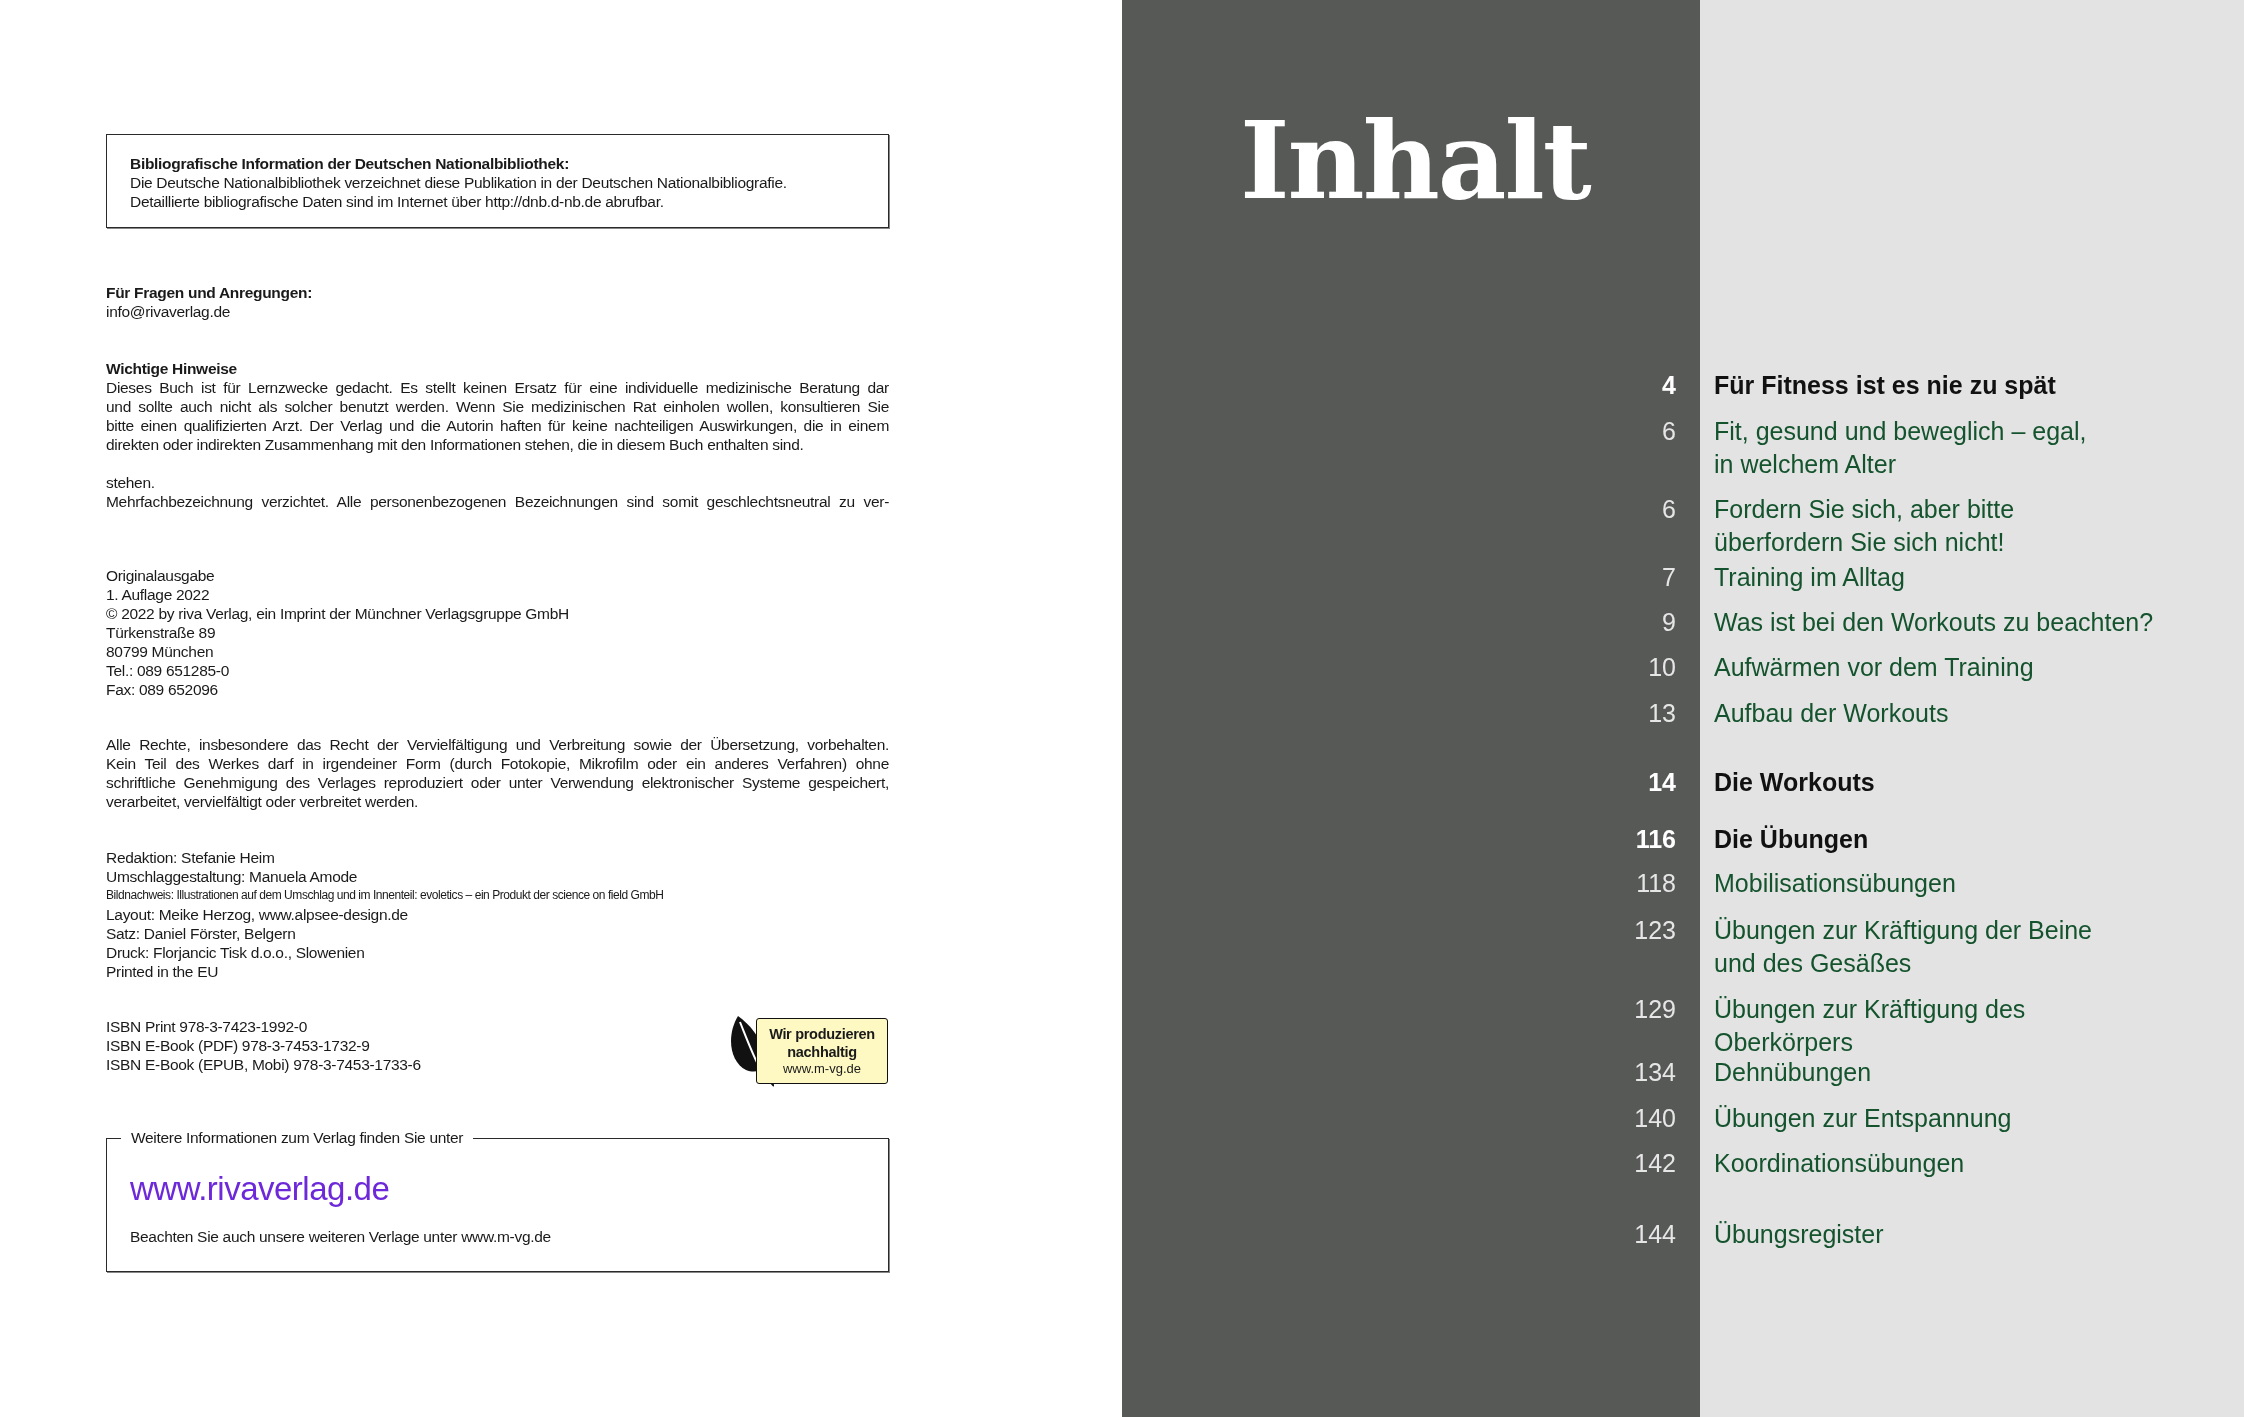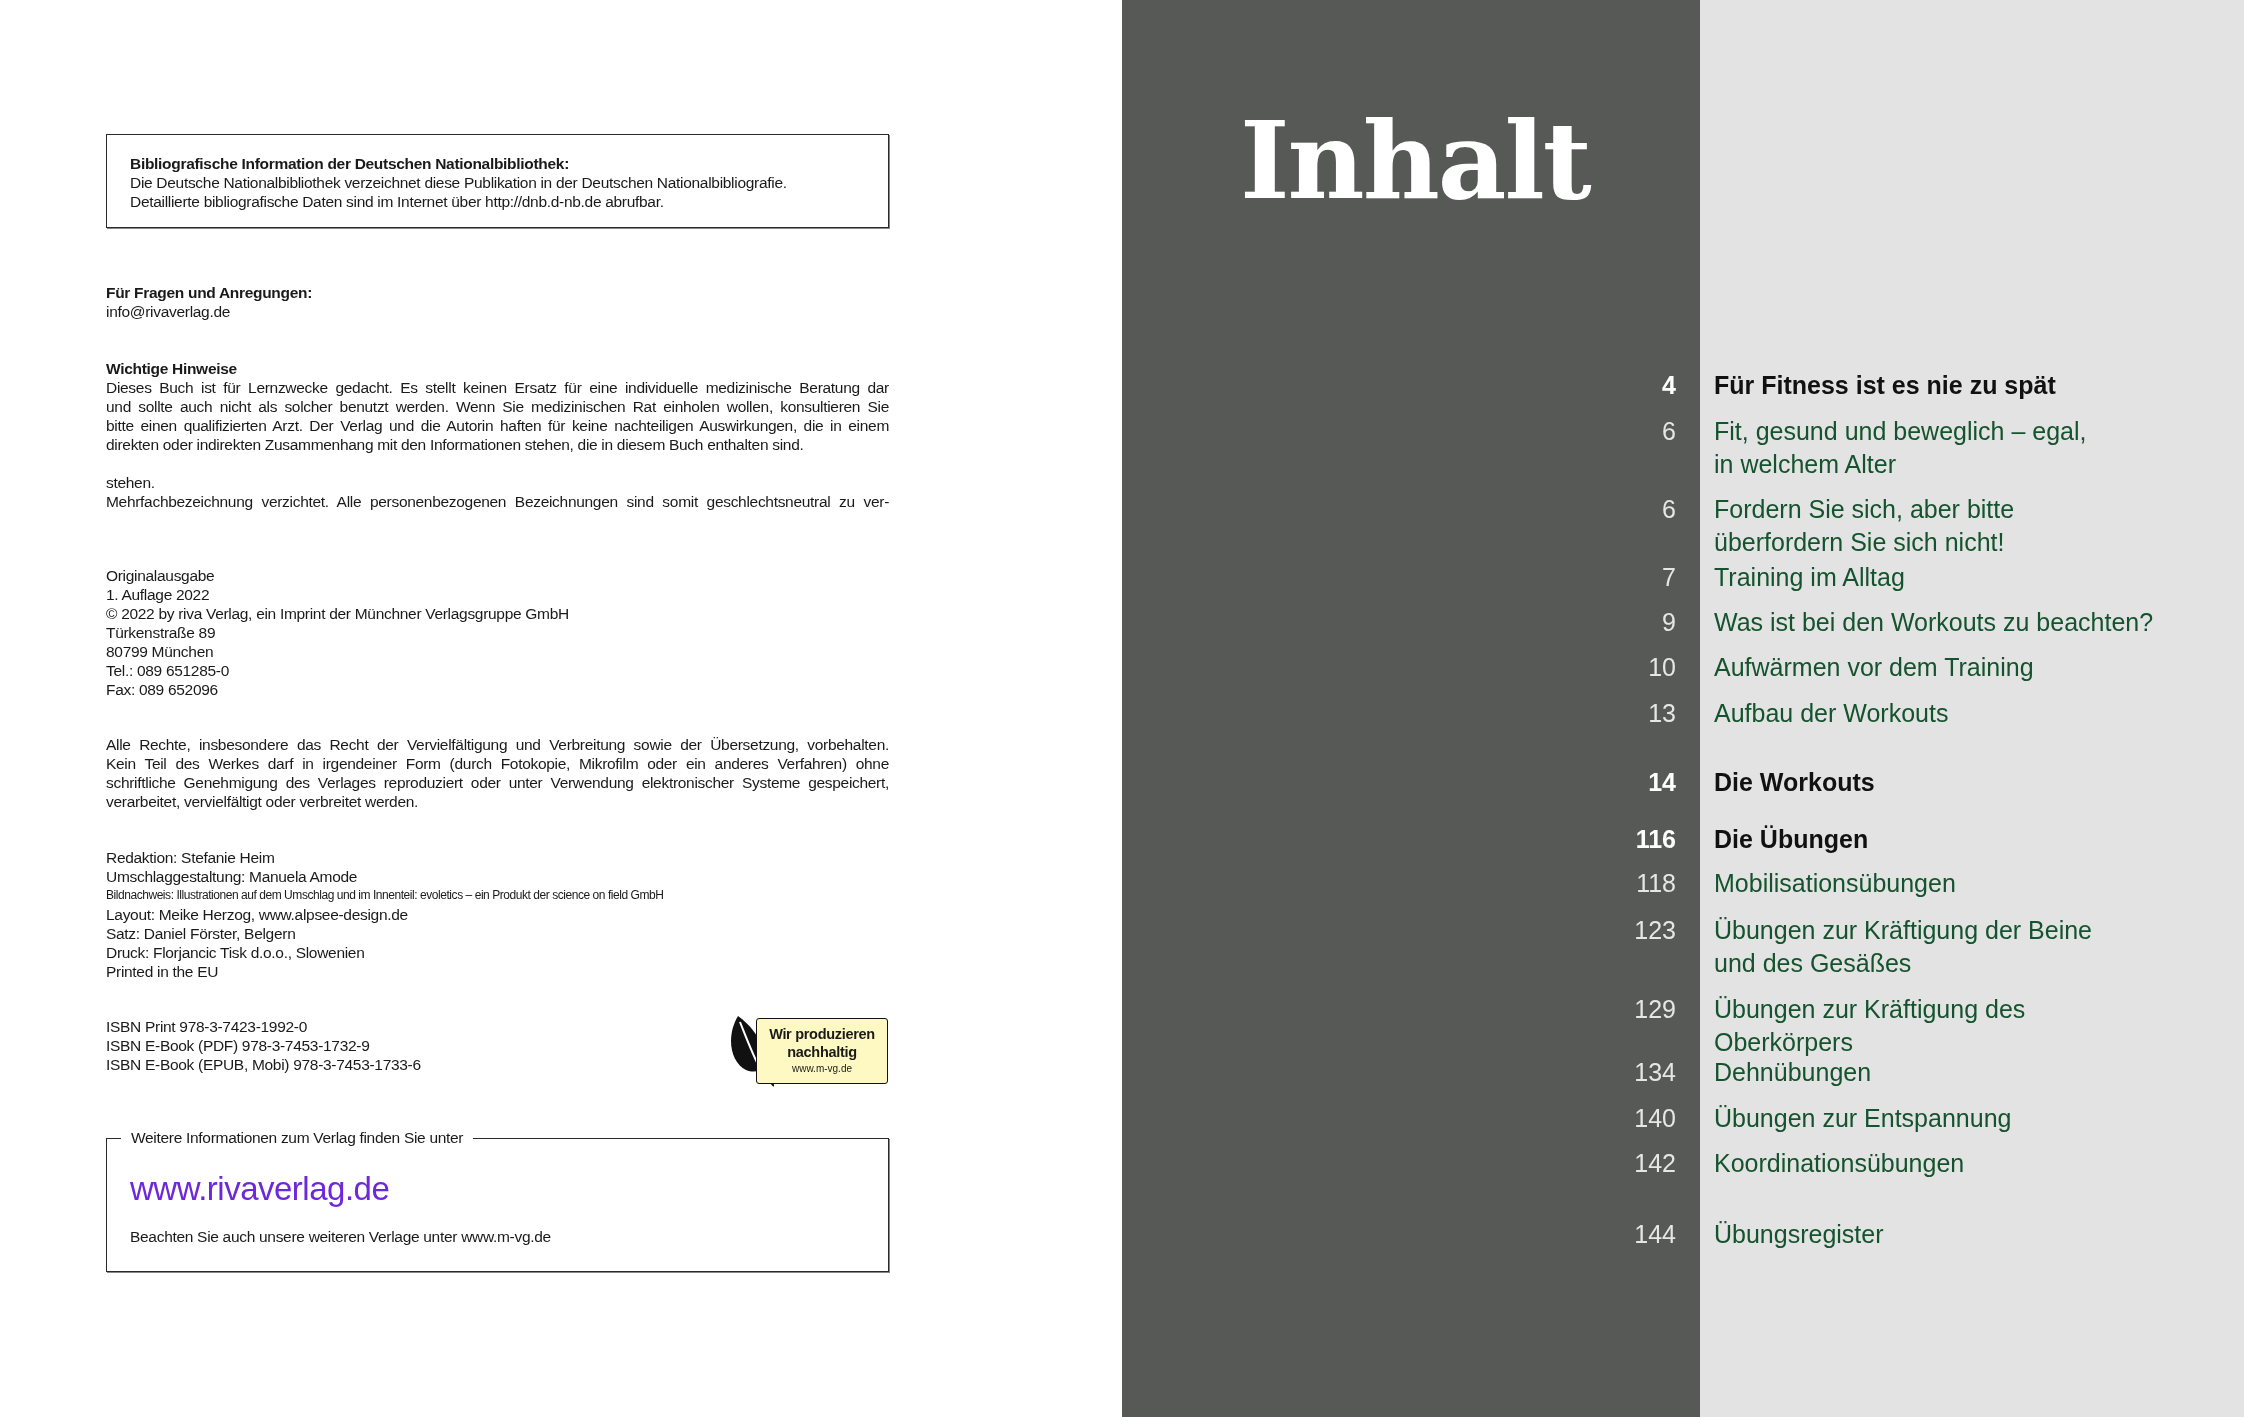--- a/index.html
+++ b/index.html
@@ -20,21 +20,21 @@
   .bib-box .inner { position: absolute; left: 23px; top: 19px; font-size: 15.5px; line-height: 19px; letter-spacing: -0.3px; white-space: nowrap; }
 
   .web-box { position: absolute; left: 106px; top: 1138px; width: 781px; height: 132px; border: 1.5px solid #2a2a2a; box-shadow: 1px 1px 0 #888; }
   .web-legend { position: absolute; left: 14px; top: -11px; background: #fff; padding: 0 10px; font-size: 15.5px; line-height: 19px; letter-spacing: -0.3px; white-space: nowrap; }
   .web-url { position: absolute; left: 23px; top: 30px; font-size: 33px; line-height: 40px; letter-spacing: -0.5px; white-space: nowrap; color: #6d28d9; }
   .web-note { position: absolute; left: 23px; top: 88px; font-size: 15.5px; line-height: 19px; letter-spacing: -0.3px; white-space: nowrap; }
 
   .eco-badge { position: absolute; left: 730px; top: 1012px; width: 160px; height: 76px; }
   .eco-box { position: absolute; left: 26px; top: 6px; width: 130px; height: 64px; border: 1.5px solid #111; border-radius: 3px; background: #fef9c3; }
   .eco-title { position: absolute; left: 0; right: 0; top: 6px; text-align: center; font-weight: bold; font-size: 14.5px; line-height: 18px; letter-spacing: -0.3px; }
-  .eco-url { position: absolute; left: 0; right: 0; top: 44px; text-align: center; font-size: 10px; line-height: 12px; }
+  .eco-url { position: absolute; left: 0; right: 0; top: 44px; text-align: center; font-size: 13px; line-height: 12px; }
   .eco-leaf { position: absolute; left: 0; top: 0; }
 
   
   .toc-title { position: absolute; left: 1240px; top: 96px; font-family: "DejaVu Serif", "Liberation Serif", serif; font-weight: bold; font-size: 106px; line-height: 130px; color: #ffffff; letter-spacing: -2px; white-space: nowrap; }
   .toc-entry { position: absolute; left: 1122px; width: 1122px; }
   .toc-num { position: absolute; left: 0; width: 554px; text-align: right; color: #e6e6e6; font-size: 25px; line-height: 33px; font-weight: normal; }
   .toc-text { position: absolute; left: 592px; width: 480px; color: #14532d; font-size: 25px; line-height: 33px; font-weight: normal; }
   .toc-entry.major .toc-num { color: #ffffff; font-weight: bold; }
   .toc-entry.major .toc-text { font-weight: bold; color: #111; }
   .toc-text .tline { display: block; white-space: nowrap; }

